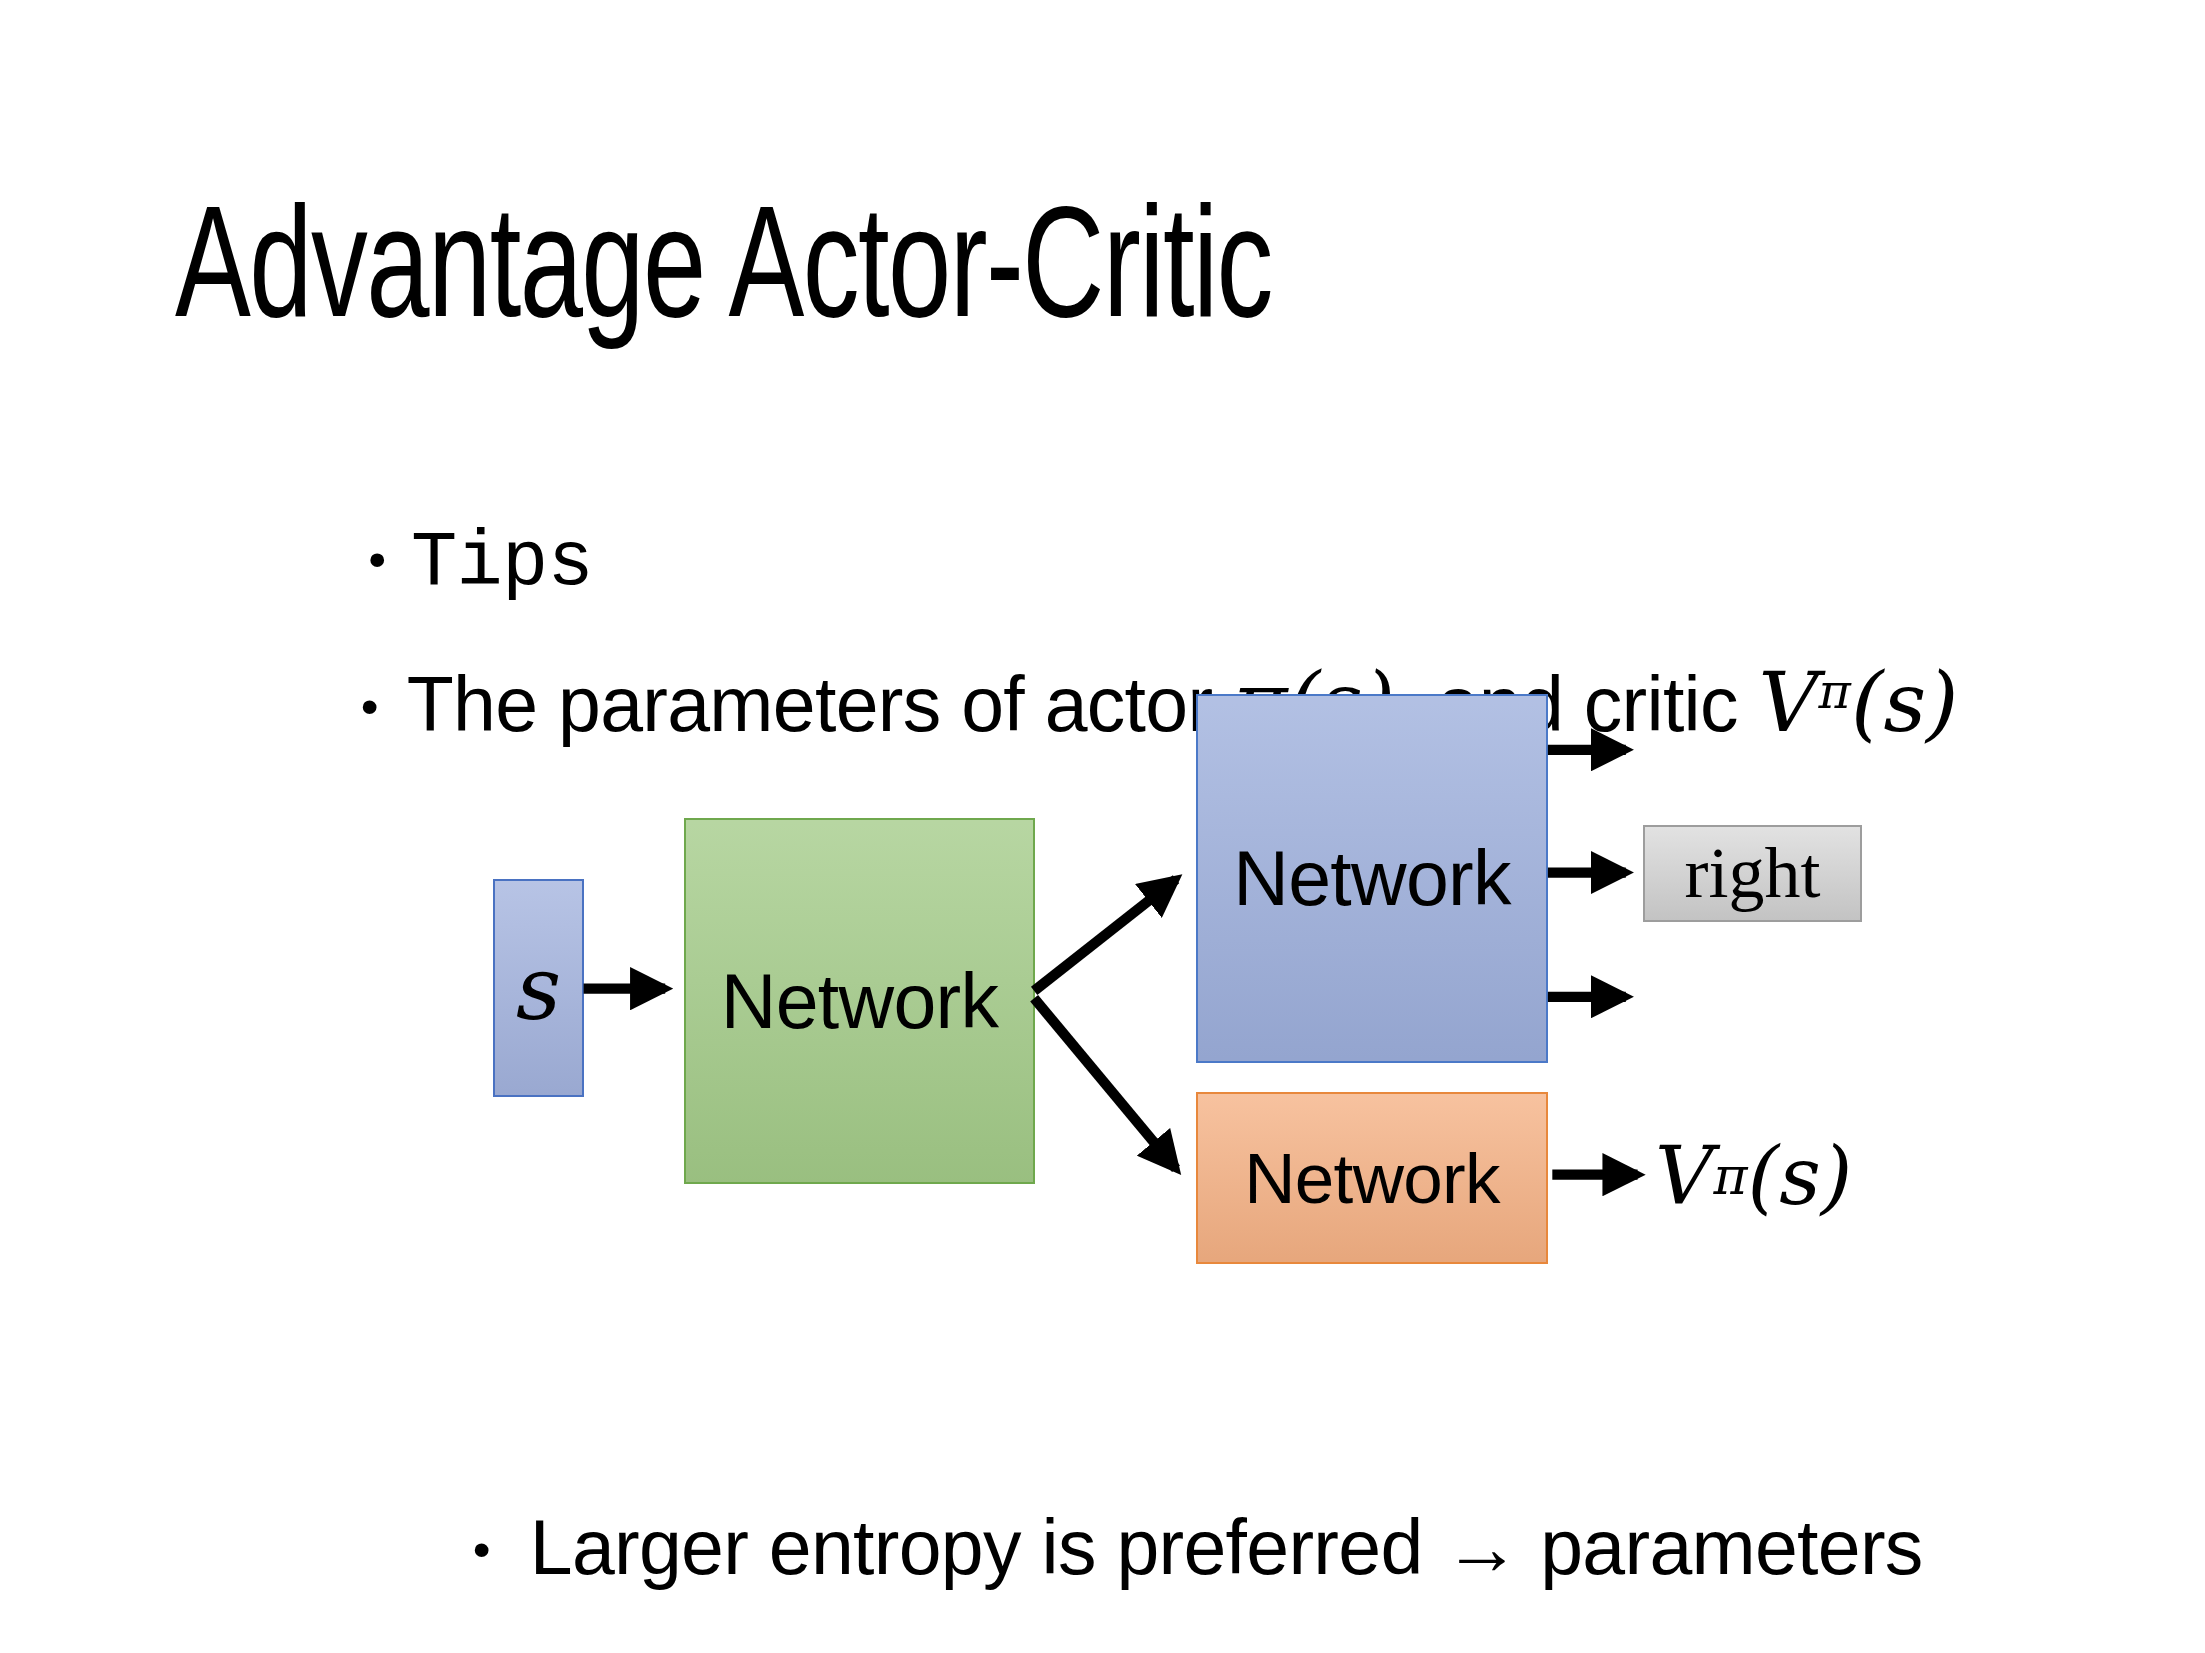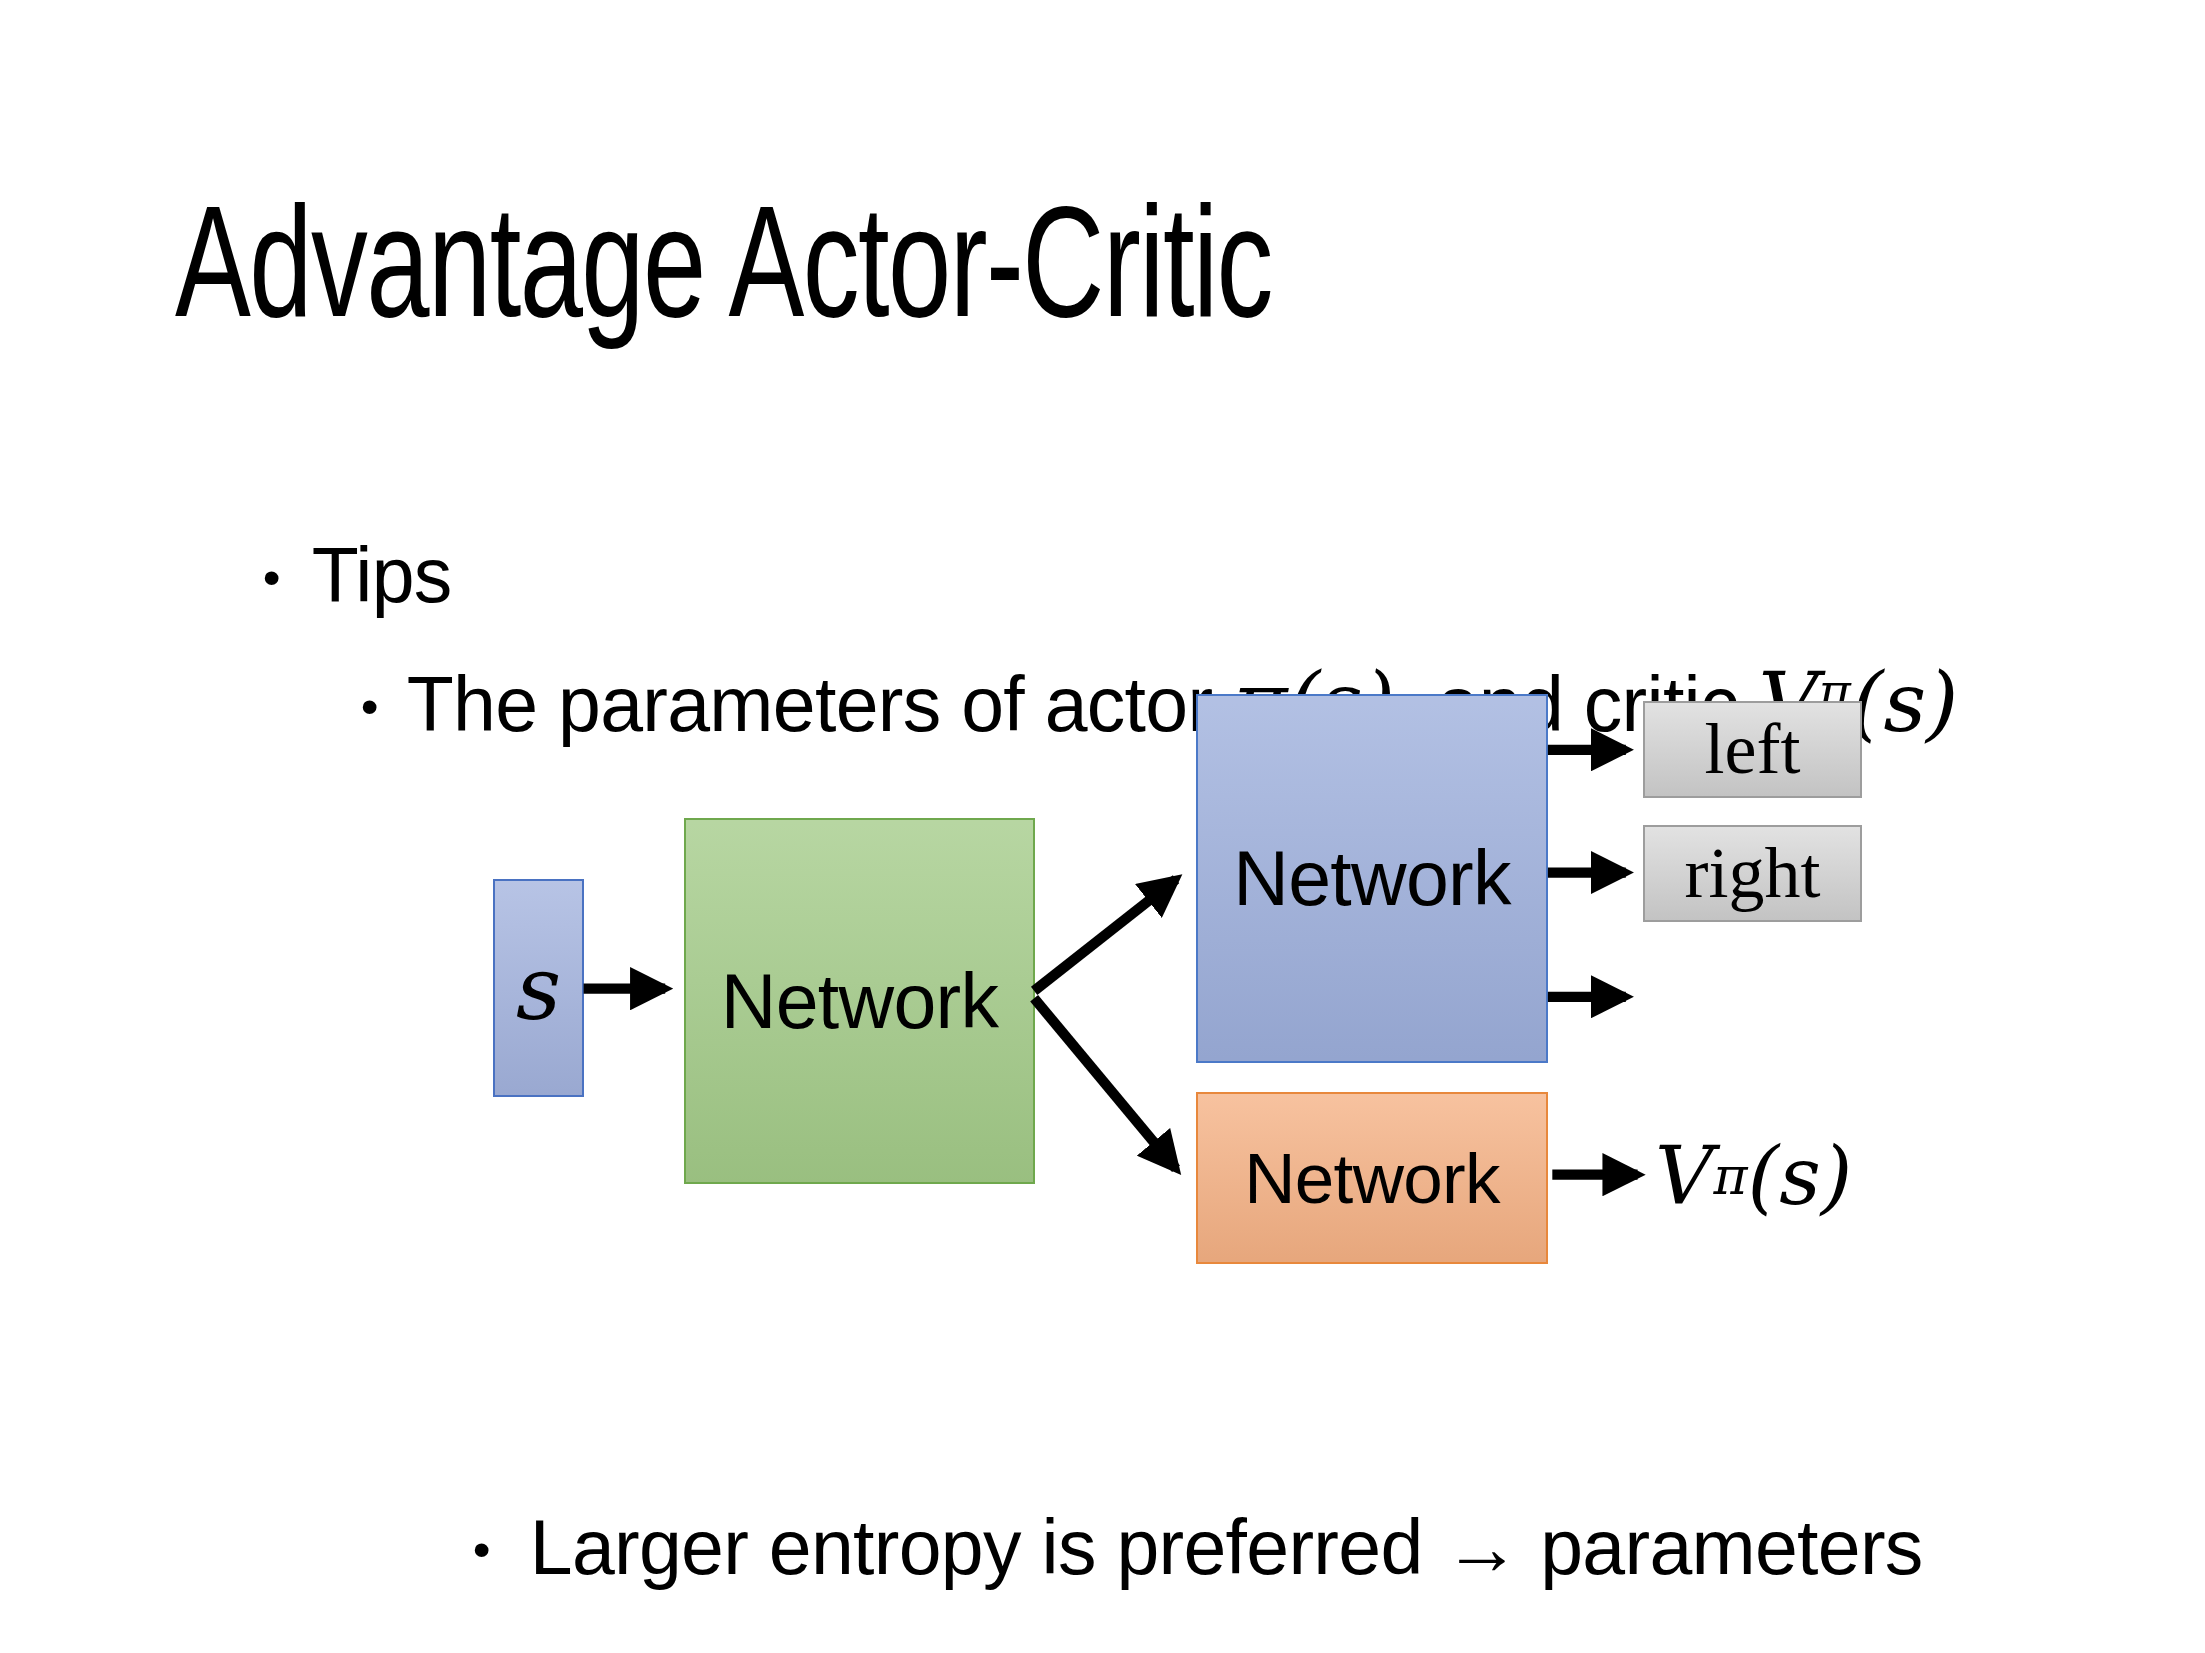--- a/index.html
+++ b/index.html
@@ -52,21 +52,21 @@
   #arrows { position:absolute; left:0; top:0; pointer-events:none; }
   #arrows line { stroke:var(--arrow); stroke-width:14px; }
 </style>
 </head>
 <body>
 
 <div id="slide">
 
   <div class="title">Advantage Actor-Critic</div>
 
-  <div class="bullet-line" style="left:180px; top:442px;">
+  <div class="bullet-line" style="left:180px; top:431px;font-family:Liberation Mono, monospace;">
     <span class="bullet b1">•</span><span>Tips</span>
   </div>
 
   <div class="bullet-line" style="left:278px; top:566px;">
     <span class="bullet b2">•</span><span>The parameters of actor </span><span class="math">π(s)</span><span>  and critic </span><span class="math">V</span><span class="math sup">π</span><span class="math">(s)</span>
   </div>
 
 
   <div class="box state-box">
     <span class="state-label">s</span>
@@ -77,23 +77,20 @@
   </div>
 
   <div class="box actor-box">
     <span class="net-label">Network</span>
   </div>
 
   <div class="box critic-box">
     <span class="net-label">Network</span>
   </div>
 
-  <div class="out-box out-left">
-    <span class="out-label">left</span>
-  </div>
   <div class="out-box out-right">
     <span class="out-label">right</span>
   </div>
 
   <div class="critic-output">
     <span>V</span>
       <span class="sup">π</span>
       <span class="paren">(s)</span>
   </div>
 

